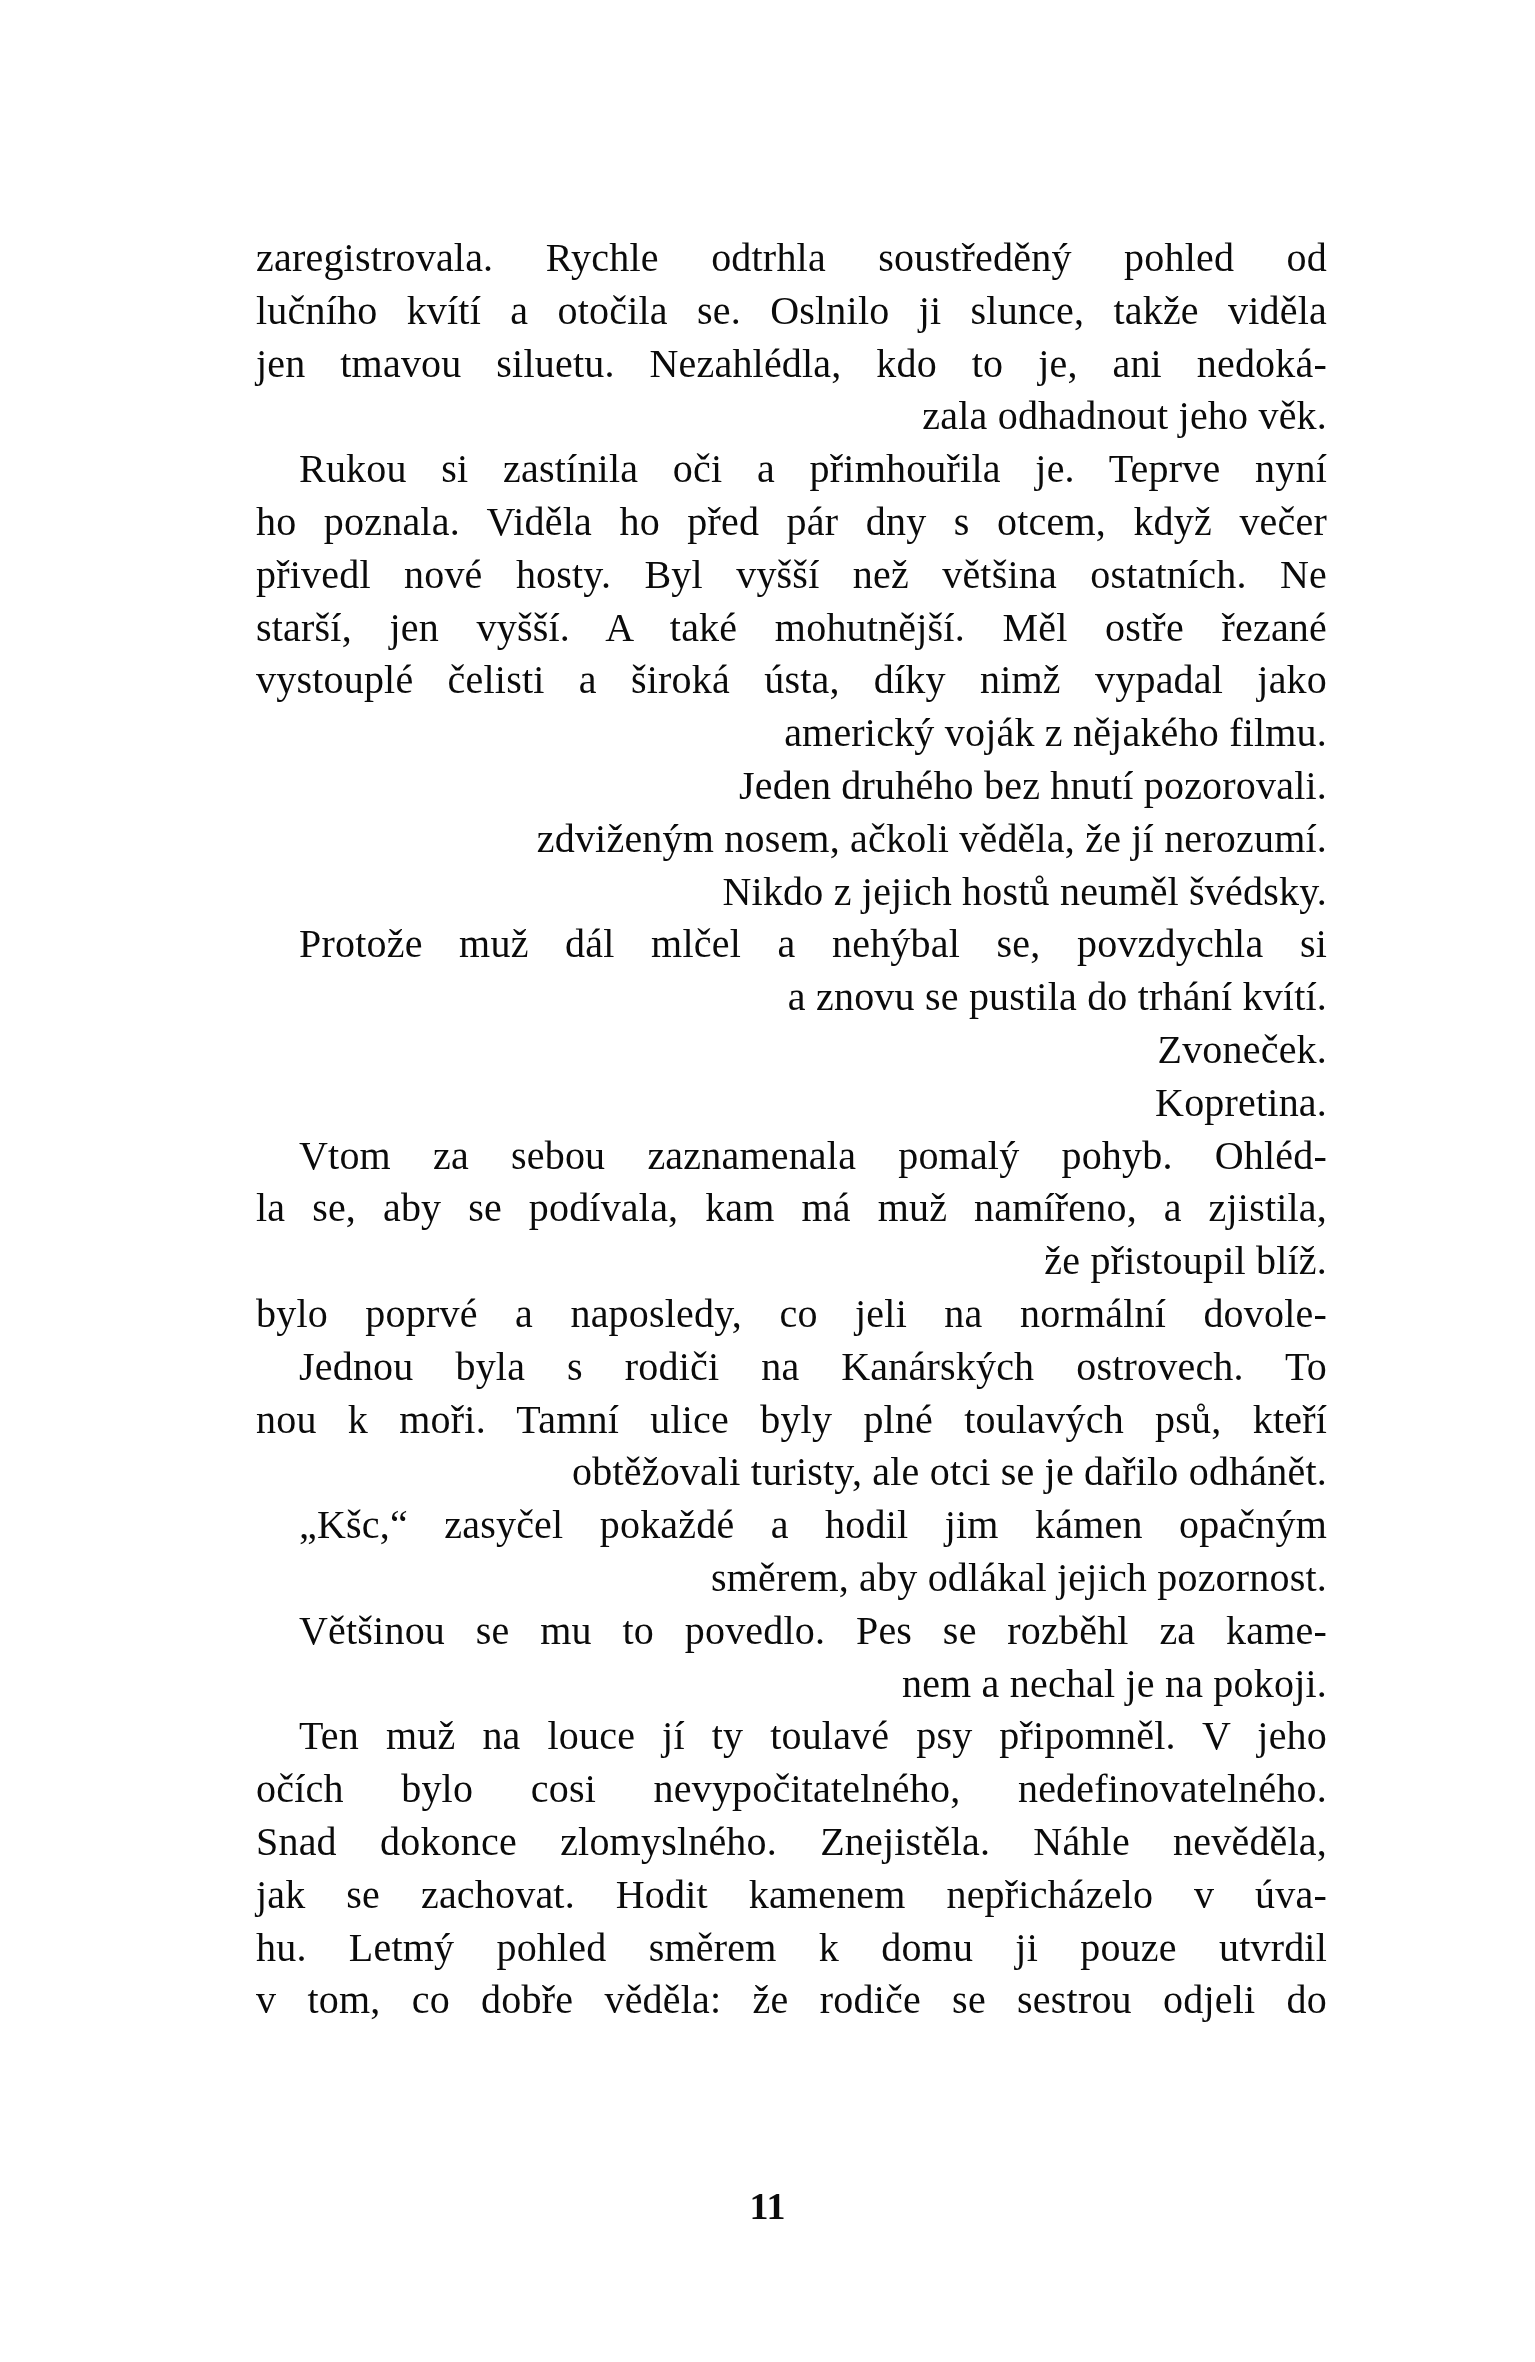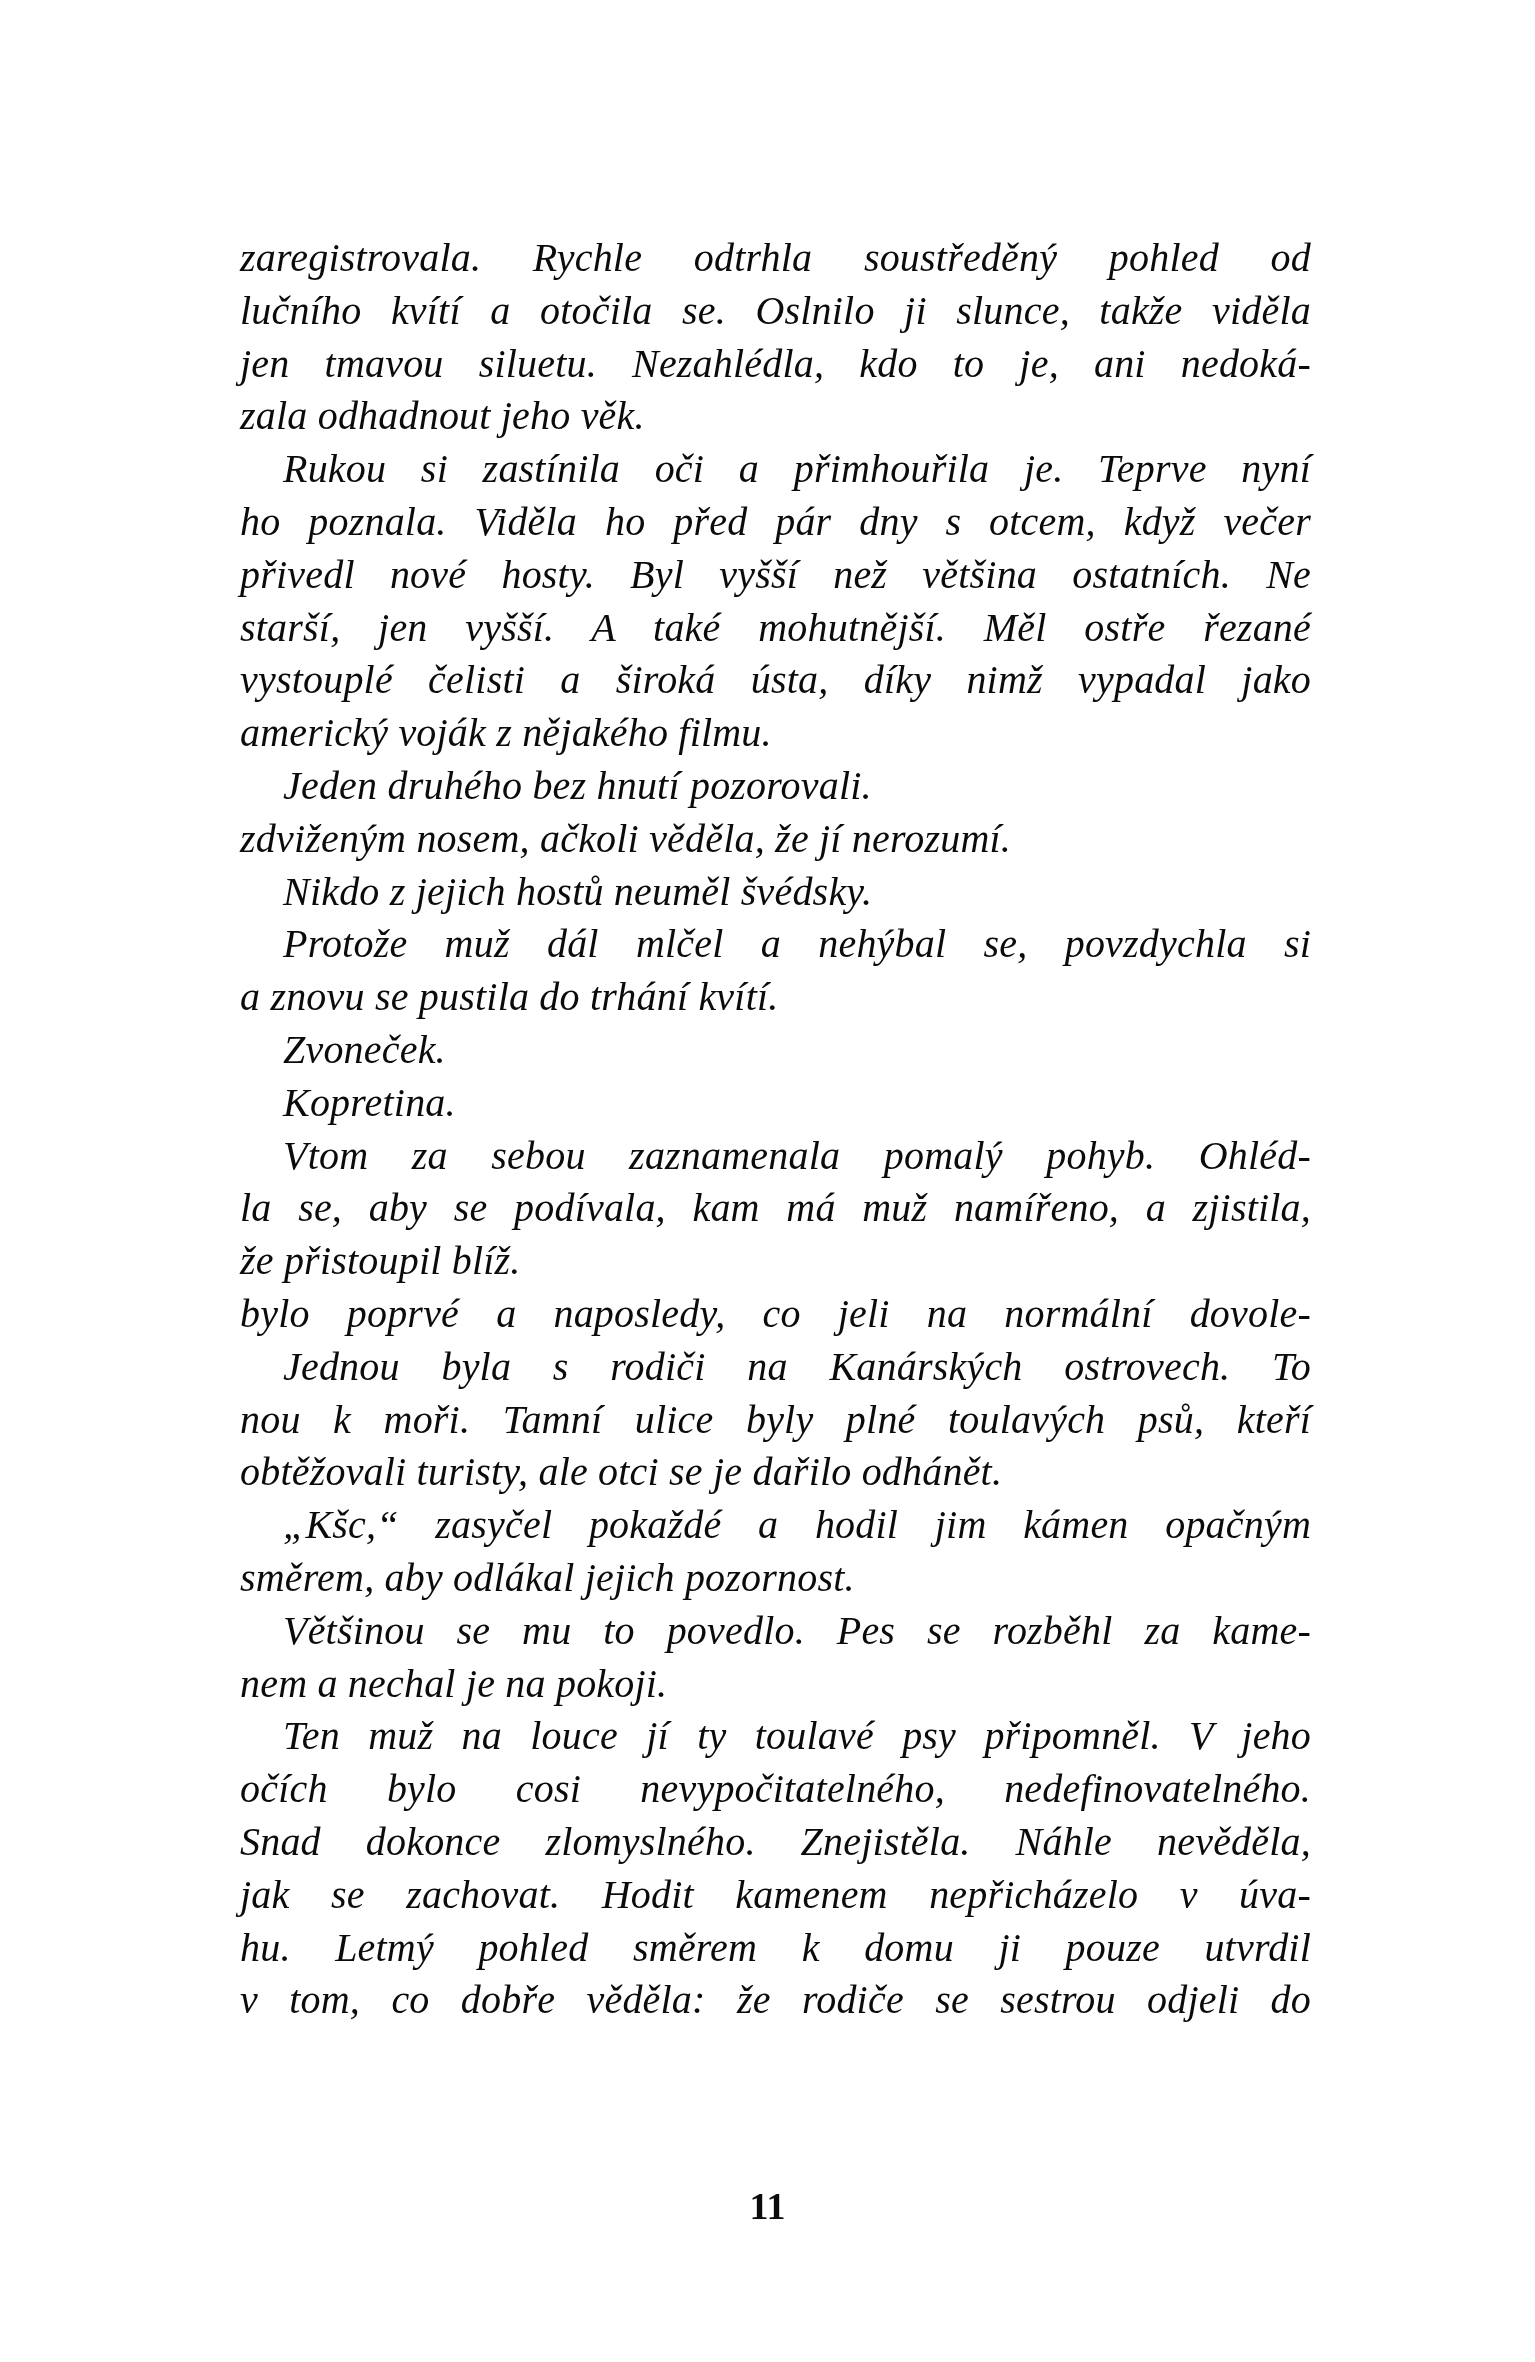--- a/index.html
+++ b/index.html
@@ -10,30 +10,29 @@
   body {
     position: relative;
     width: 1535px;
     height: 2362px;
     font-family: "Liberation Serif", serif;
     color: #0b0b0b;
     overflow: hidden;
   }
   .text-block {
     position: absolute;
-    left: 240px;
+    left: 256px;
     top: 232px;
     width: 1071px;
-    font-style: italic;
   }
   .line {
     font-size: 40px;
     line-height: 52.8px;
     height: 52.8px;
-    text-align: left;
+    text-align: right;
     letter-spacing: 0.2px;
   }
   .line.justify {
     text-align: justify;
     text-align-last: justify;
   }
   .line.indent {
     text-indent: 43px;
   }
   .page-number {

